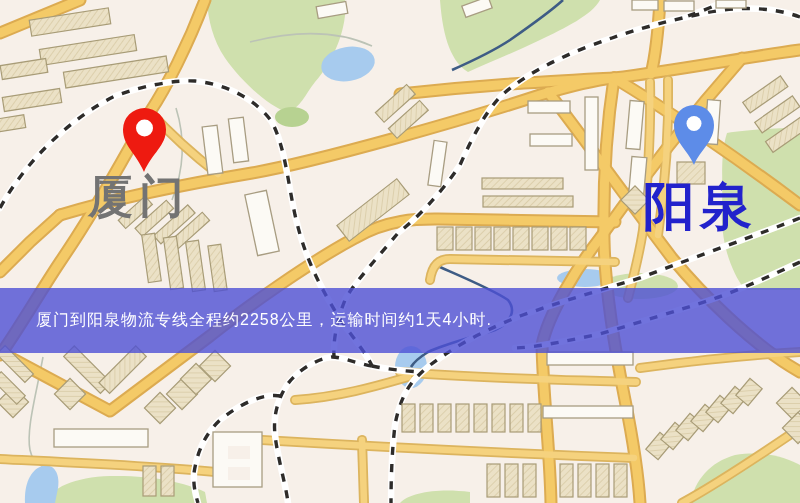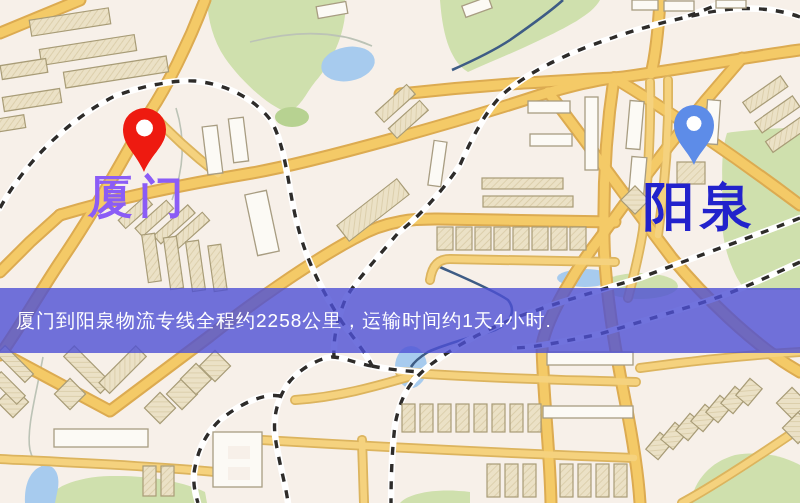--- a/index.html
+++ b/index.html
@@ -15,21 +15,21 @@
   .ryd{fill:none;stroke:#2e2c2a;stroke-width:3.4;stroke-dasharray:8 9;stroke-linecap:butt}
   .bb{fill:url(#hatch);stroke:#a89c77;stroke-width:1.2}
   .wb{fill:#fcfaf5;stroke:#a89d82;stroke-width:1.3}
   .grn{fill:#cfe0ad}.grn2{fill:#b7d291}
   .wat{fill:#a7cbee}
   .stm{fill:none;stroke:#bcc3b6;stroke-width:1.6}
   .riv{fill:none;stroke:#3e5c85;stroke-width:2.6}
   .notch{fill:#f7f0e9}
   
   .banner{position:absolute;left:0;top:288px;width:800px;height:65px;display:flex;align-items:center;z-index:30;}
-  .banner span{margin-left:16px;font-size:19px;letter-spacing:1px;white-space:nowrap;}
+  .banner span{margin-left:36px;font-size:16px;letter-spacing:1px;white-space:nowrap;}
   .city-label{position:absolute;font-weight:bold;z-index:20;line-height:1;}
   .label-xiamen{left:88px;top:174px;font-size:45px;letter-spacing:6px;}
   .label-yangquan{left:643px;top:180px;font-size:52px;letter-spacing:5px;}
 </style>
 </head>
 <body>
 
 <div class="stage">
 
   <svg class="map-svg" viewBox="0 0 800 503" xmlns="http://www.w3.org/2000/svg">
@@ -268,20 +268,20 @@
     <g>
       <path fill="#ee1a10" d="M144,172 C136,153 123,146 123,129.5 A21.5,21.5 0 1 1 166,129.5 C166,146 152,153 144,172 Z"></path>
       <circle fill="#ffffff" cx="144.5" cy="128" r="8.5"></circle>
     </g>
     <g>
       <path fill="#5d8ce8" d="M694,165 C687,149 674,141.5 674,125 A20,20 0 1 1 714,125 C714,141.5 701,149 694,165 Z"></path>
       <circle fill="#ffffff" cx="694" cy="123.5" r="7.5"></circle>
     </g>
   </svg>
 
-  <div class="city-label label-xiamen" style="color: #8b5cf6;">厦门</div>
+  <div class="city-label label-xiamen" style="color: #737373;">厦门</div>
   <div class="city-label label-yangquan" style="color: rgb(34, 34, 204);">阳泉</div>
 
   <div class="banner" style="background: rgba(77, 80, 212, 0.8);">
     <span style="color: rgb(255, 255, 255);">厦门到阳泉物流专线全程约2258公里，运输时间约1天4小时.</span>
   </div>
 
 </div>
 
 </body></html>

